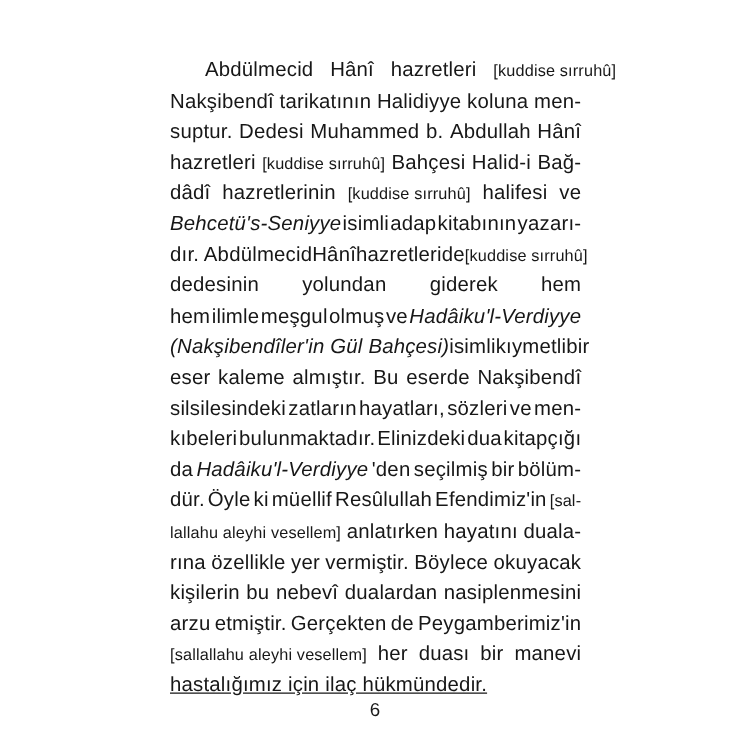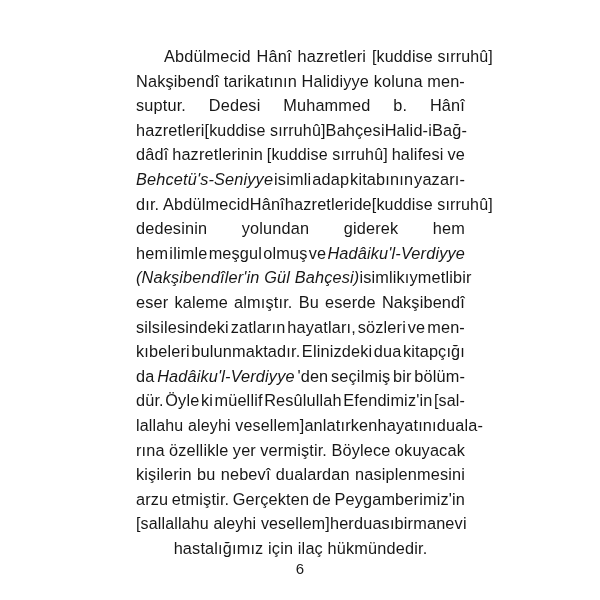--- a/index.html
+++ b/index.html
@@ -39,39 +39,40 @@
     font-size: 16.3px;
     letter-spacing: 0.01em;
     white-space: pre;
     color: #171717;
     justify-content: space-between;
     align-items: baseline;
   }
 
   
   .line.flush {
-    justify-content: center;
+    justify-content: flex-start;
+    text-decoration: underline;
   }
 
   
   .line.indent {
     padding-left: 28px;
   }
 
   .line .w {
     white-space: pre;
   }
 
   .ital {
     font-style: italic;
   }
 
   
   .hon {
-    font-size: 16px;
+    font-size: 13px;
     letter-spacing: 0.01em;
   }
 
   .folio {
     position: absolute;
     top: 560px;
     left: 0;
     width: 600px;
     text-align: center;
     font-size: 15px;
@@ -79,21 +80,21 @@
   }
 </style>
 </head>
 <body>
 
 <div class="page">
 
   <div class="text-block">
       <div class="line indent"><span class="w">Abdülmecid</span><span class="w">Hânî</span><span class="w">hazretleri</span><span class="w hon">[kuddise sırruhû]</span></div>
       <div class="line"><span class="w">Nakşibendî</span><span class="w">tarikatının</span><span class="w">Halidiyye</span><span class="w">koluna</span><span class="w">men-</span></div>
-      <div class="line"><span class="w">suptur.</span><span class="w">Dedesi</span><span class="w">Muhammed</span><span class="w">b.</span><span class="w">Hânî</span></div>
+      <div class="line"><span class="w">suptur.</span><span class="w">Dedesi</span><span class="w">Muhammed</span><span class="w">b.</span><span class="w">Abdullah</span><span class="w">Hânî</span></div>
       <div class="line"><span class="w">hazretleri</span><span class="w hon">[kuddise sırruhû]</span><span class="w">Bahçesi</span><span class="w">Halid-i</span><span class="w">Bağ-</span></div>
       <div class="line"><span class="w">dâdî</span><span class="w">hazretlerinin</span><span class="w hon">[kuddise sırruhû]</span><span class="w">halifesi</span><span class="w">ve</span></div>
       <div class="line"><span class="w ital">Behcetü's-Seniyye</span><span class="w">isimli</span><span class="w">adap</span><span class="w">kitabının</span><span class="w">yazarı-</span></div>
       <div class="line"><span class="w">dır. Abdülmecid</span><span class="w">Hânî</span><span class="w">hazretleri</span><span class="w">de</span><span class="w hon">[kuddise sırruhû]</span></div>
       <div class="line"><span class="w">dedesinin</span><span class="w">yolundan</span><span class="w">giderek</span><span class="w">hem</span></div>
       <div class="line"><span class="w">hem</span><span class="w">ilimle</span><span class="w">meşgul</span><span class="w">olmuş</span><span class="w">ve</span><span class="w ital">Hadâiku'l-Verdiyye</span></div>
       <div class="line"><span class="w ital">(Nakşibendîler'in Gül Bahçesi)</span><span class="w">isimli</span><span class="w">kıymetli</span><span class="w">bir</span></div>
       <div class="line"><span class="w">eser</span><span class="w">kaleme</span><span class="w">almıştır.</span><span class="w">Bu</span><span class="w">eserde</span><span class="w">Nakşibendî</span></div>
       <div class="line"><span class="w">silsilesindeki</span><span class="w">zatların</span><span class="w">hayatları,</span><span class="w">sözleri</span><span class="w">ve</span><span class="w">men-</span></div>
       <div class="line"><span class="w">kıbeleri</span><span class="w">bulunmaktadır.</span><span class="w">Elinizdeki</span><span class="w">dua</span><span class="w">kitapçığı</span></div>

